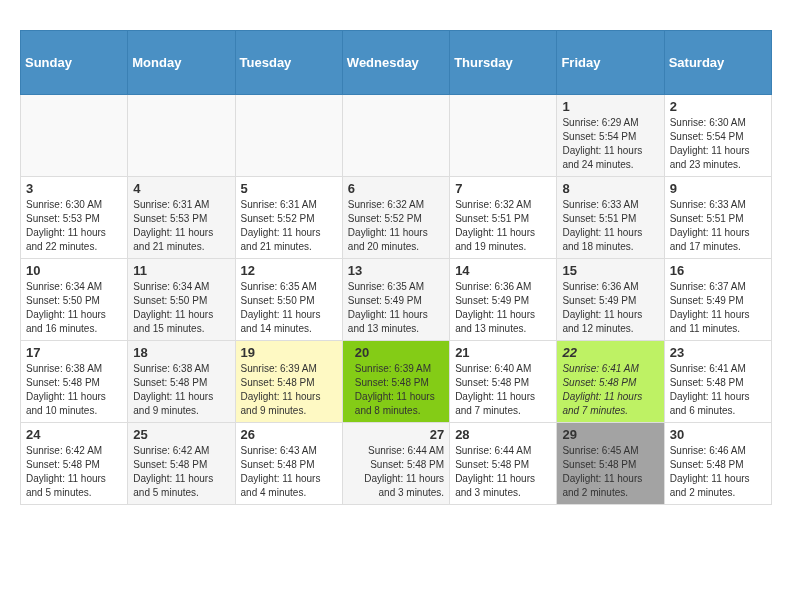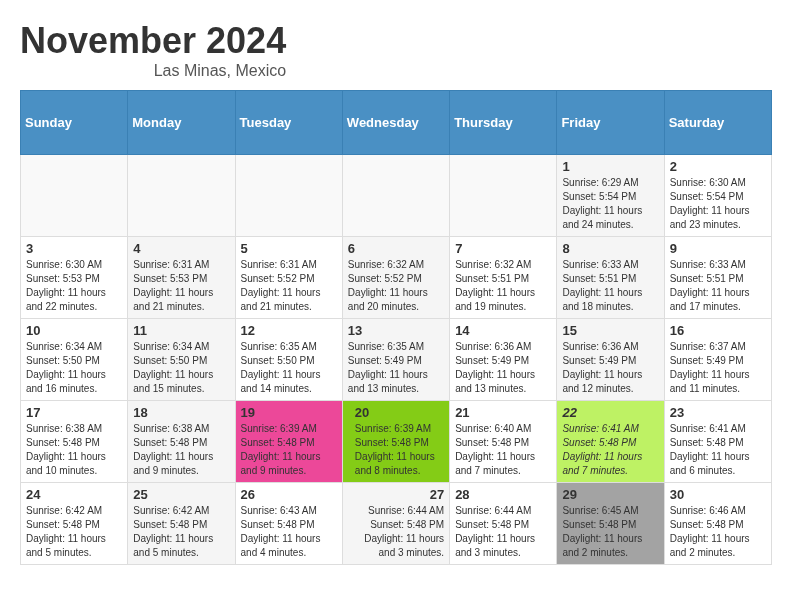--- a/index.html
+++ b/index.html
@@ -106,24 +106,20 @@
       background: #fff;
     }
     .calendar tbody tr:nth-child(even) td {
       background: #f5f5f5;
     }
   </style>
 </head>
 <body>
 
 <div class="header">
-  <div class="title-block">
-    <div class="month-title">November 2024</div>
-    <div class="location">Las Minas, Mexico</div>
-  </div>
 </div>
 
 <table class="calendar">
   <thead>
     <tr>
     <th>Sunday</th>
         <th>Monday</th>
         <th>Tuesday</th>
         <th>Wednesday</th>
         <th>Thursday</th>
@@ -245,21 +241,21 @@
           <div class="day-info" style="white-space: pre-line;">Sunrise: 6:38 AM
 Sunset: 5:48 PM
 Daylight: 11 hours and 10 minutes.</div>
         </td>
         <td style="background: rgb(245, 245, 245);">
           <span class="day-number">18</span>
           <div class="day-info" style="white-space: pre-line;">Sunrise: 6:38 AM
 Sunset: 5:48 PM
 Daylight: 11 hours and 9 minutes.</div>
         </td>
-        <td style="background: #ec4899;">
+        <td style="background: #fef9c3;">
           <span class="day-number">19</span>
           <div class="day-info" style="white-space: pre-line;">Sunrise: 6:39 AM
 Sunset: 5:48 PM
 Daylight: 11 hours and 9 minutes.</div>
         </td>
         <td style="background: #84cc16; padding-left: 12px;">
           <span class="day-number">20</span>
           <div class="day-info" style="white-space: pre-line;">Sunrise: 6:39 AM
 Sunset: 5:48 PM
 Daylight: 11 hours and 8 minutes.</div>

